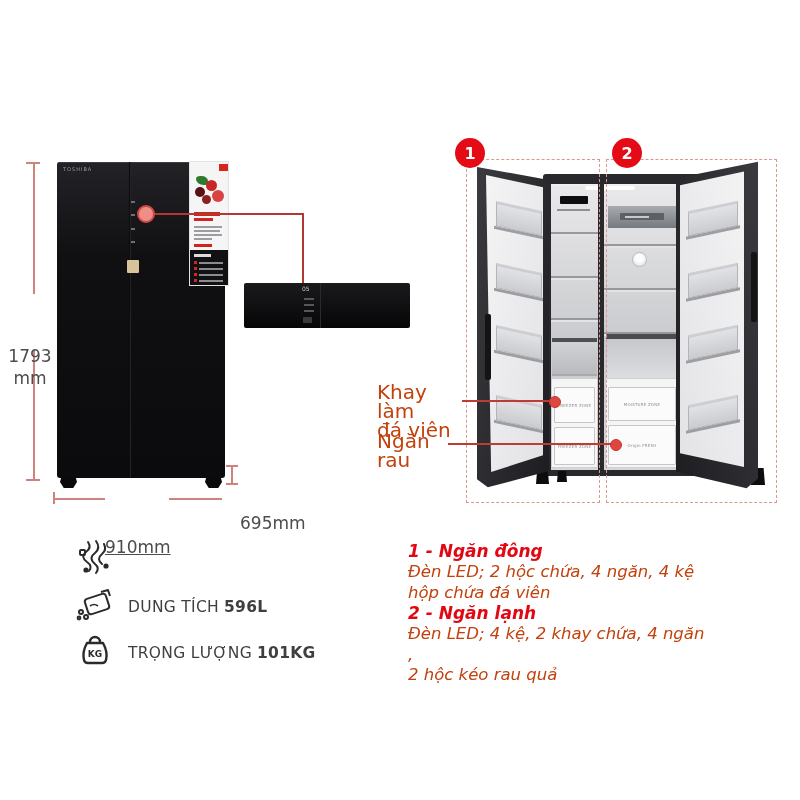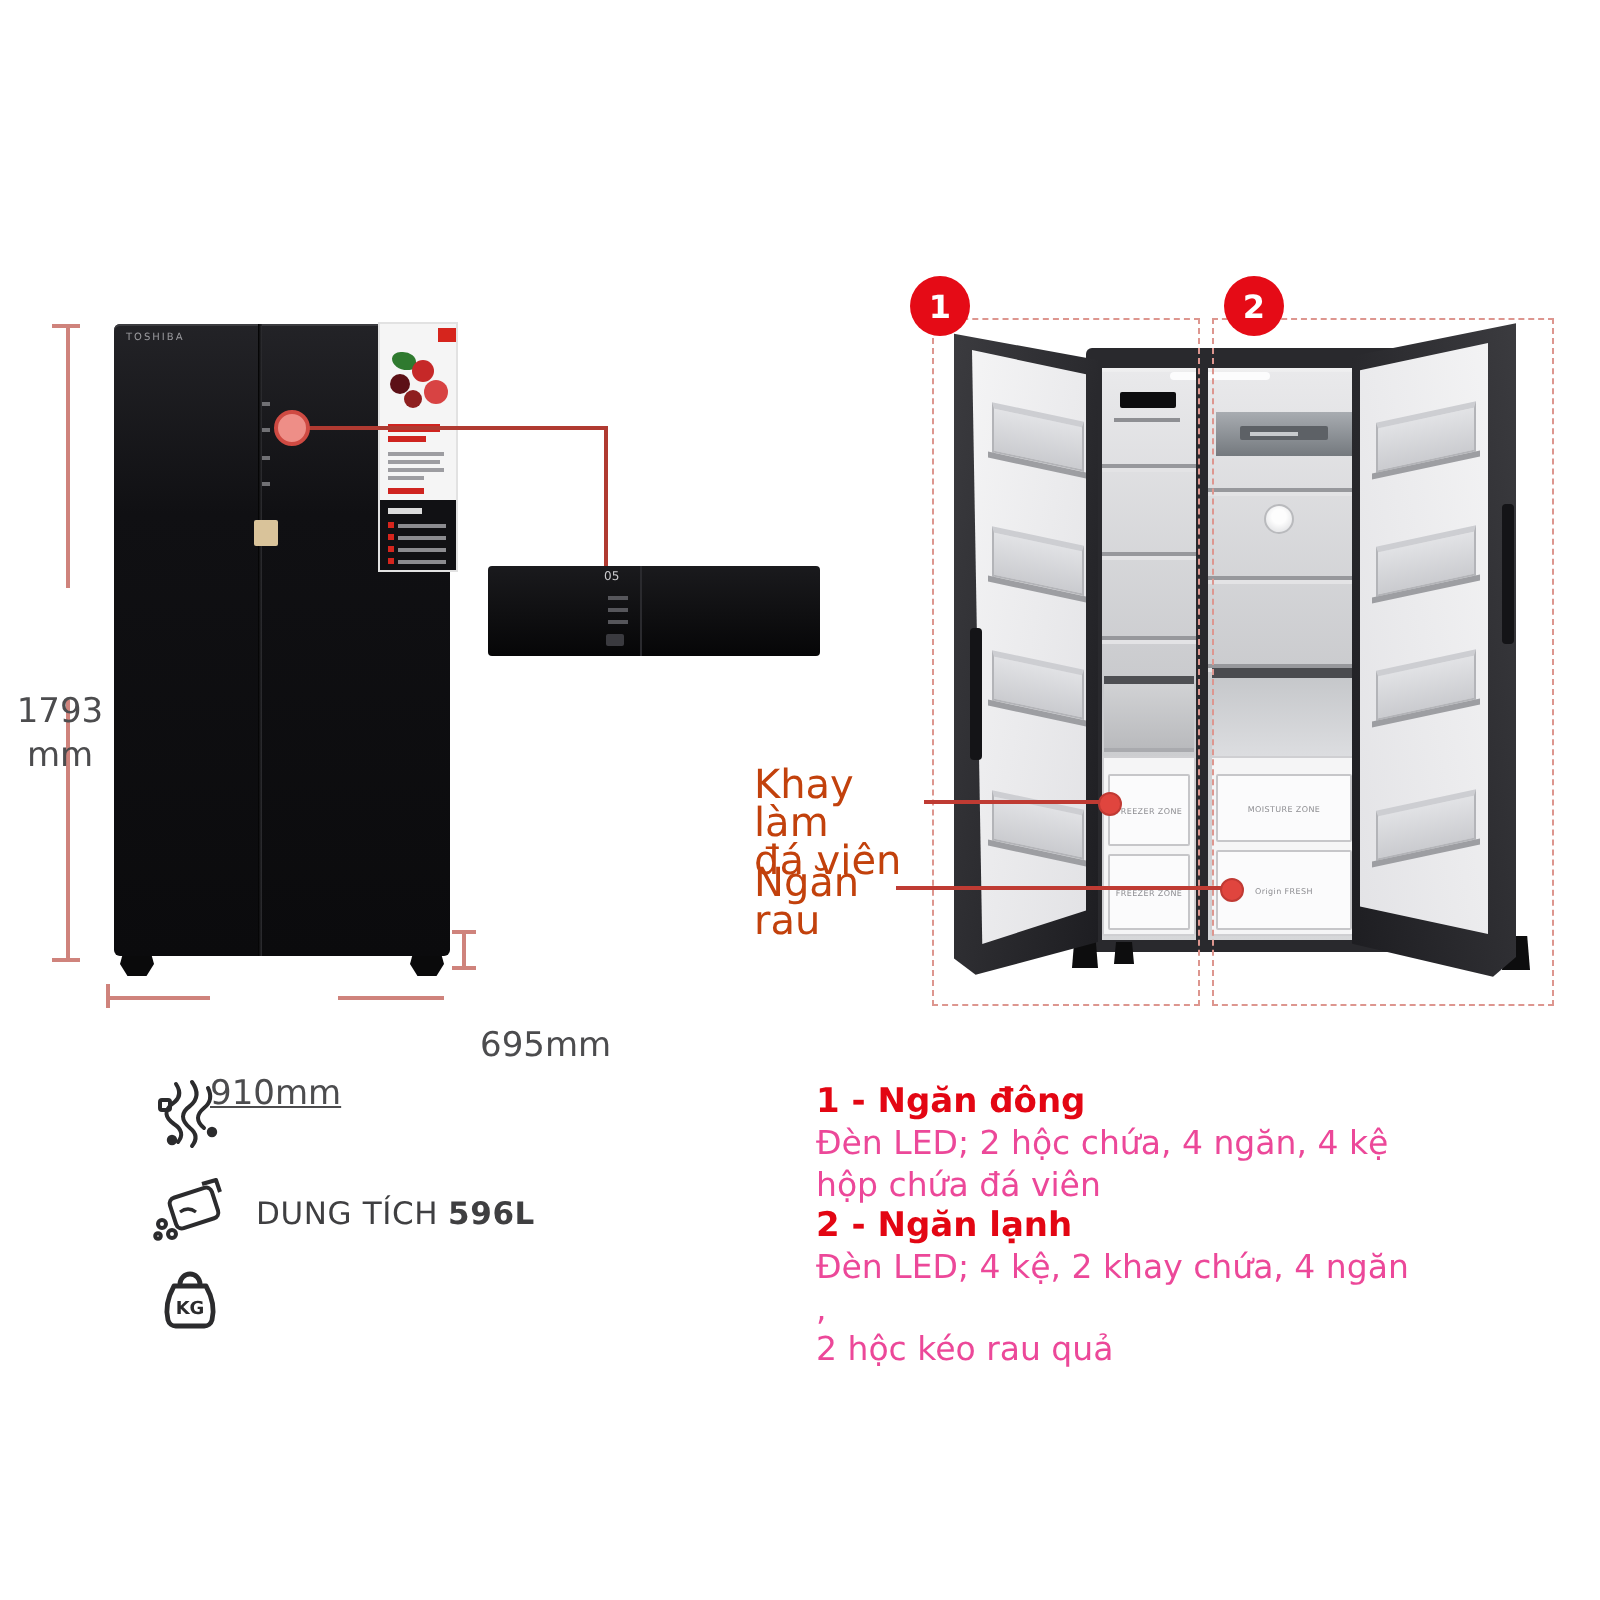--- a/index.html
+++ b/index.html
@@ -103,23 +103,23 @@
   .oline { height:1.5px; background:#bf3b33; z-index:6; }
   .odot { width:12px; height:12px; border-radius:50%; background:#e0453e; border:1px solid #c03a34; z-index:7; }
 
   
   .feat-icon { width:38px; height:38px; z-index:2; }
   .feat-text { font-size:15.5px; color:#3f3f41; letter-spacing:.3px; z-index:2; white-space:nowrap; }
   .feat-text b { margin-left:5px; }
 
   
   .spec-title { font-size:17px; font-weight:bold; color:#e30613; line-height:21px; }
-  .spec-line { font-size:16.5px; color:#ec4899; line-height:20.5px; }
+  .spec-line { font-size:16.5px; color:#c2410c; line-height:20.5px; }
   .specs { left:408px; top:541px; width:300px; z-index:2; }
-  .specs > div { margin-bottom:0px; }
+  .specs > div { margin-bottom:0px;font-style:italic; }
 </style>
 </head>
 <body>
 
 <div id="stage">
 
   <div class="abs cf-foot" style="left:60px; top:477px;"></div>
   <div class="abs cf-foot" style="left:205px; top:477px;"></div>
   <div class="abs cf-body"></div>
   <div class="abs cf-brand">TOSHIBA</div>
@@ -322,20 +322,23 @@
     <span>DUNG TÍCH</span><b>596L</b>
   </div>
 
   <div class="abs feat-icon" style="left:76px; top:632px;">
     <svg viewBox="0 0 38 38" width="38" height="38">
       <path d="M14 10 a5 5 0 1 1 10 0" fill="none" stroke="#2b2b2d" stroke-width="2.4"></path>
       <path d="M11 11 h16 q5 9 3 17 a4 4 0 0 1 -4 3 h-14 a4 4 0 0 1 -4 -3 q-2 -8 3 -17 z" fill="none" stroke="#2b2b2d" stroke-width="2.4" stroke-linejoin="round"></path>
       <text x="19" y="25" text-anchor="middle" font-size="9" font-weight="bold" font-family="DejaVu Sans, sans-serif" fill="#2b2b2d">KG</text>
     </svg>
   </div>
+  <div class="abs feat-text" style="left:128px; top:644px;">
+    <span>TRỌNG LƯỢNG</span><b>101KG</b>
+  </div>
 
   <div class="abs specs">
     <div class="spec-title">1 - Ngăn đông</div>
     <div class="spec-line">Đèn LED; 2 hộc chứa, 4 ngăn, 4 kệ</div>
     <div class="spec-line">hộp chứa đá viên</div>
     <div class="spec-title">2 - Ngăn lạnh</div>
     <div class="spec-line">Đèn LED; 4 kệ, 2 khay chứa, 4 ngăn ,</div>
     <div class="spec-line">2 hộc kéo rau quả</div>
   </div>
 

